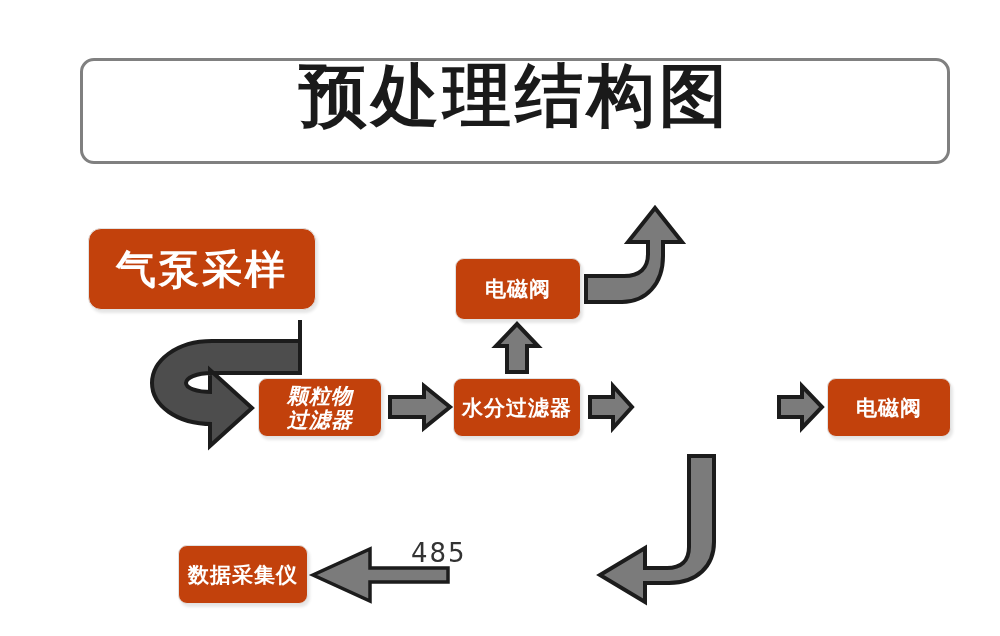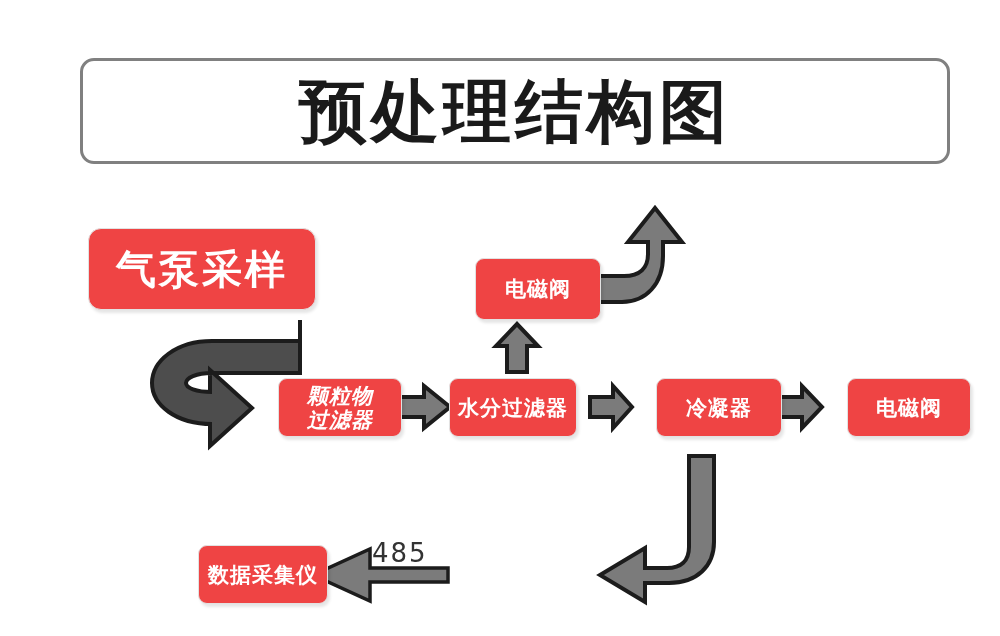--- a/index.html
+++ b/index.html
@@ -20,54 +20,53 @@
     position: absolute;
     left: 80px;
     top: 58px;
     width: 870px;
     height: 106px;
     box-sizing: border-box;
     border: 3px solid #808080;
     border-radius: 14px;
     background: #ffffff;
     display: flex;
-    align-items: center;
     justify-content: center;
   }
   #title-text {
     font-size: 68px;
     font-weight: 700;
     color: #1a1a1a;
     letter-spacing: 4px;
     line-height: 1;
     white-space: nowrap;
   }
   
   .node {
     position: absolute;
     box-sizing: border-box;
-    background: #ef4444;
+    background: #c2410c;
     border-radius: 9px;
     border: 1px solid #e2e2e2;
     box-shadow: 2px 3px 3px rgba(0,0,0,0.10);
     display: flex;
     align-items: center;
     justify-content: center;
     text-align: center;
     color: #ffffff;
     font-weight: 700;
     line-height: 1.12;
   }
-  .node.small { font-size: 21px; letter-spacing: 1px; margin-left: 20px; }
+  .node.small { font-size: 21px; letter-spacing: 1px; }
   .node.big   { font-size: 40px; letter-spacing: 3px; border-radius: 13px; }
 
   
   #node-pump        { left: 88px;  top: 228px; width: 228px; height: 82px; }
   #node-particle    { left: 258px; top: 378px; width: 124px; height: 59px; font-style: italic; }
-  #node-water       { left: 429px; top: 378px; width: 128px; height: 59px; }
+  #node-water       { left: 453px; top: 378px; width: 128px; height: 59px; }
   #node-valve-top   { left: 455px; top: 258px; width: 126px; height: 62px; }
   #node-condenser   { left: 636px; top: 378px; width: 126px; height: 59px; }
   #node-valve-right { left: 827px; top: 378px; width: 124px; height: 59px; }
   #node-sensor      { left: 455px; top: 545px; width: 126px; height: 59px; }
   #node-daq         { left: 178px; top: 545px; width: 130px; height: 59px; }
 
   
   #arrows {
     position: absolute;
     left: 0; top: 0;
@@ -86,20 +85,21 @@
 
   
   #label-485 {
     position: absolute;
     left: 372px;
     top: 538px;
     font-family: "DejaVu Sans", "Liberation Sans", sans-serif;
     font-size: 26px;
     color: #333333;
     letter-spacing: 2px;
+    padding-left: 39px;
   }
 </style>
 </head>
 <body>
 
 <div id="canvas">
 
   <div id="title-box">
     <div id="title-text">预处理结构图</div>
   </div>
@@ -169,23 +169,20 @@
   </div>
 
   <div class="node small" id="node-water">
     <span>水分过滤器</span>
   </div>
 
   <div class="node small" id="node-valve-top">
     <span>电磁阀</span>
   </div>
 
-  <div class="node small" id="node-condenser">
-    <span>冷凝器</span>
-  </div>
 
   <div class="node small" id="node-valve-right">
     <span>电磁阀</span>
   </div>
 
 
   <div class="node small" id="node-daq">
     <span>数据采集仪</span>
   </div>
 

